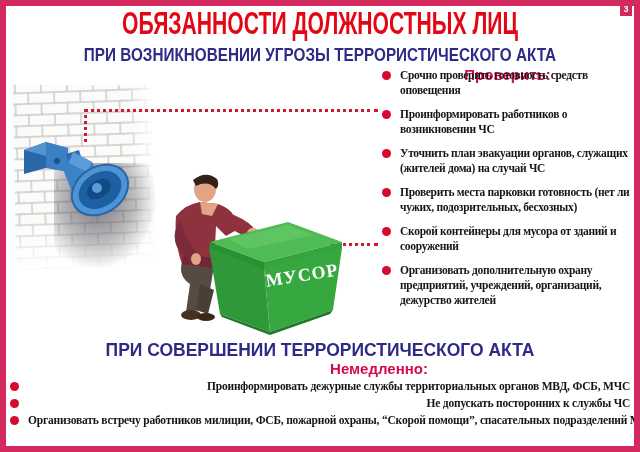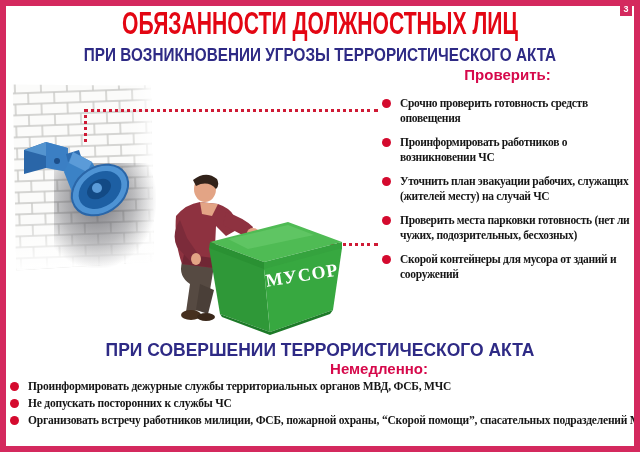--- a/index.html
+++ b/index.html
@@ -33,26 +33,26 @@
   .label-act{left:254px; width:250px; top:360px;}
   .list{
     position:absolute; margin:0; padding:0; list-style:none; z-index:10;
     font-family:"Liberation Serif", serif; font-weight:bold; color:#161616;
   }
   .list li{position:relative; padding-left:18px;}
   .list li::before{
     content:""; position:absolute; left:0; top:3px; width:9px; height:9px;
     border-radius:50%; background:#d40a2e;
   }
-  .list-threat{left:382px; top:96px; width:250px; font-size:11.5px;
+  .list-threat{left:382px; top:68px; width:250px; font-size:11.5px;
     line-height:15px; letter-spacing:-0.3px;}
   .list-threat li{margin-bottom:9px;}
   .list-act{left:10px; top:378px; width:620px; font-size:11.5px;
     line-height:17px; letter-spacing:-0.2px;}
-  .list-act li{margin-bottom:0px; white-space:nowrap;}
+  .list-act li{margin-bottom:0px; white-space:nowrap;text-align:right;}
   .list-act li::before{top:4px;}
   
   .wall{position:absolute; left:12px; top:80px; z-index:2;}
   .wall-shadow{
     position:absolute; left:54px; top:163px; width:102px; height:105px; z-index:3;
     background:radial-gradient(ellipse at 42% 35%, rgba(70,70,78,0.75) 0%,
                rgba(70,70,78,0.35) 45%, rgba(70,70,78,0) 72%);
   }
   .speaker{position:absolute; left:16px; top:128px; z-index:4;}
   .person{position:absolute; left:156px; top:172px; z-index:6;}
@@ -137,23 +137,24 @@
     <text x="107" y="63" transform="rotate(-9 107 63)" text-anchor="middle" font-family="Liberation Serif, serif" font-size="18" font-weight="bold" letter-spacing="1" fill="#ffffff">МУСОР</text>
   </svg>
 
   <h1 class="title">ОБЯЗАННОСТИ ДОЛЖНОСТНЫХ ЛИЦ</h1>
 
   <h2 class="heading h-threat">ПРИ ВОЗНИКНОВЕНИИ УГРОЗЫ ТЕРРОРИСТИЧЕСКОГО АКТА</h2>
   <div class="label label-threat">Проверить:</div>
   <ul class="list list-threat">
     <li>Срочно проверить готовность средств оповещения</li>
     <li>Проинформировать работников о возникновении ЧС</li>
-    <li>Уточнить план эвакуации рабочих, служащих (жителей месту) на случай ЧС</li>
+    <li>Уточнить план эвакуации органов, служащих (жителей дома) на случай ЧС</li>
     <li>Проверить места парковки готовность (нет ли чужих, подозрительных, бесхозных)</li>
     <li>Скорой контейнеры для мусора от зданий и сооружений</li>
+    <li>Организовать дополнительную охрану предприятий, учреждений, организаций, дежурство жителей</li>
   </ul>
 
   <h2 class="heading h-act">ПРИ СОВЕРШЕНИИ ТЕРРОРИСТИЧЕСКОГО АКТА</h2>
   <div class="label label-act">Немедленно:</div>
   <ul class="list list-act">
     <li>Проинформировать дежурные службы территориальных органов МВД, ФСБ, МЧС</li>
     <li>Не допускать посторонних к службы ЧС</li>
     <li>Организовать встречу работников милиции, ФСБ, пожарной охраны, “Скорой помощи”, спасательных подразделений МЧС</li>
   </ul>
 

